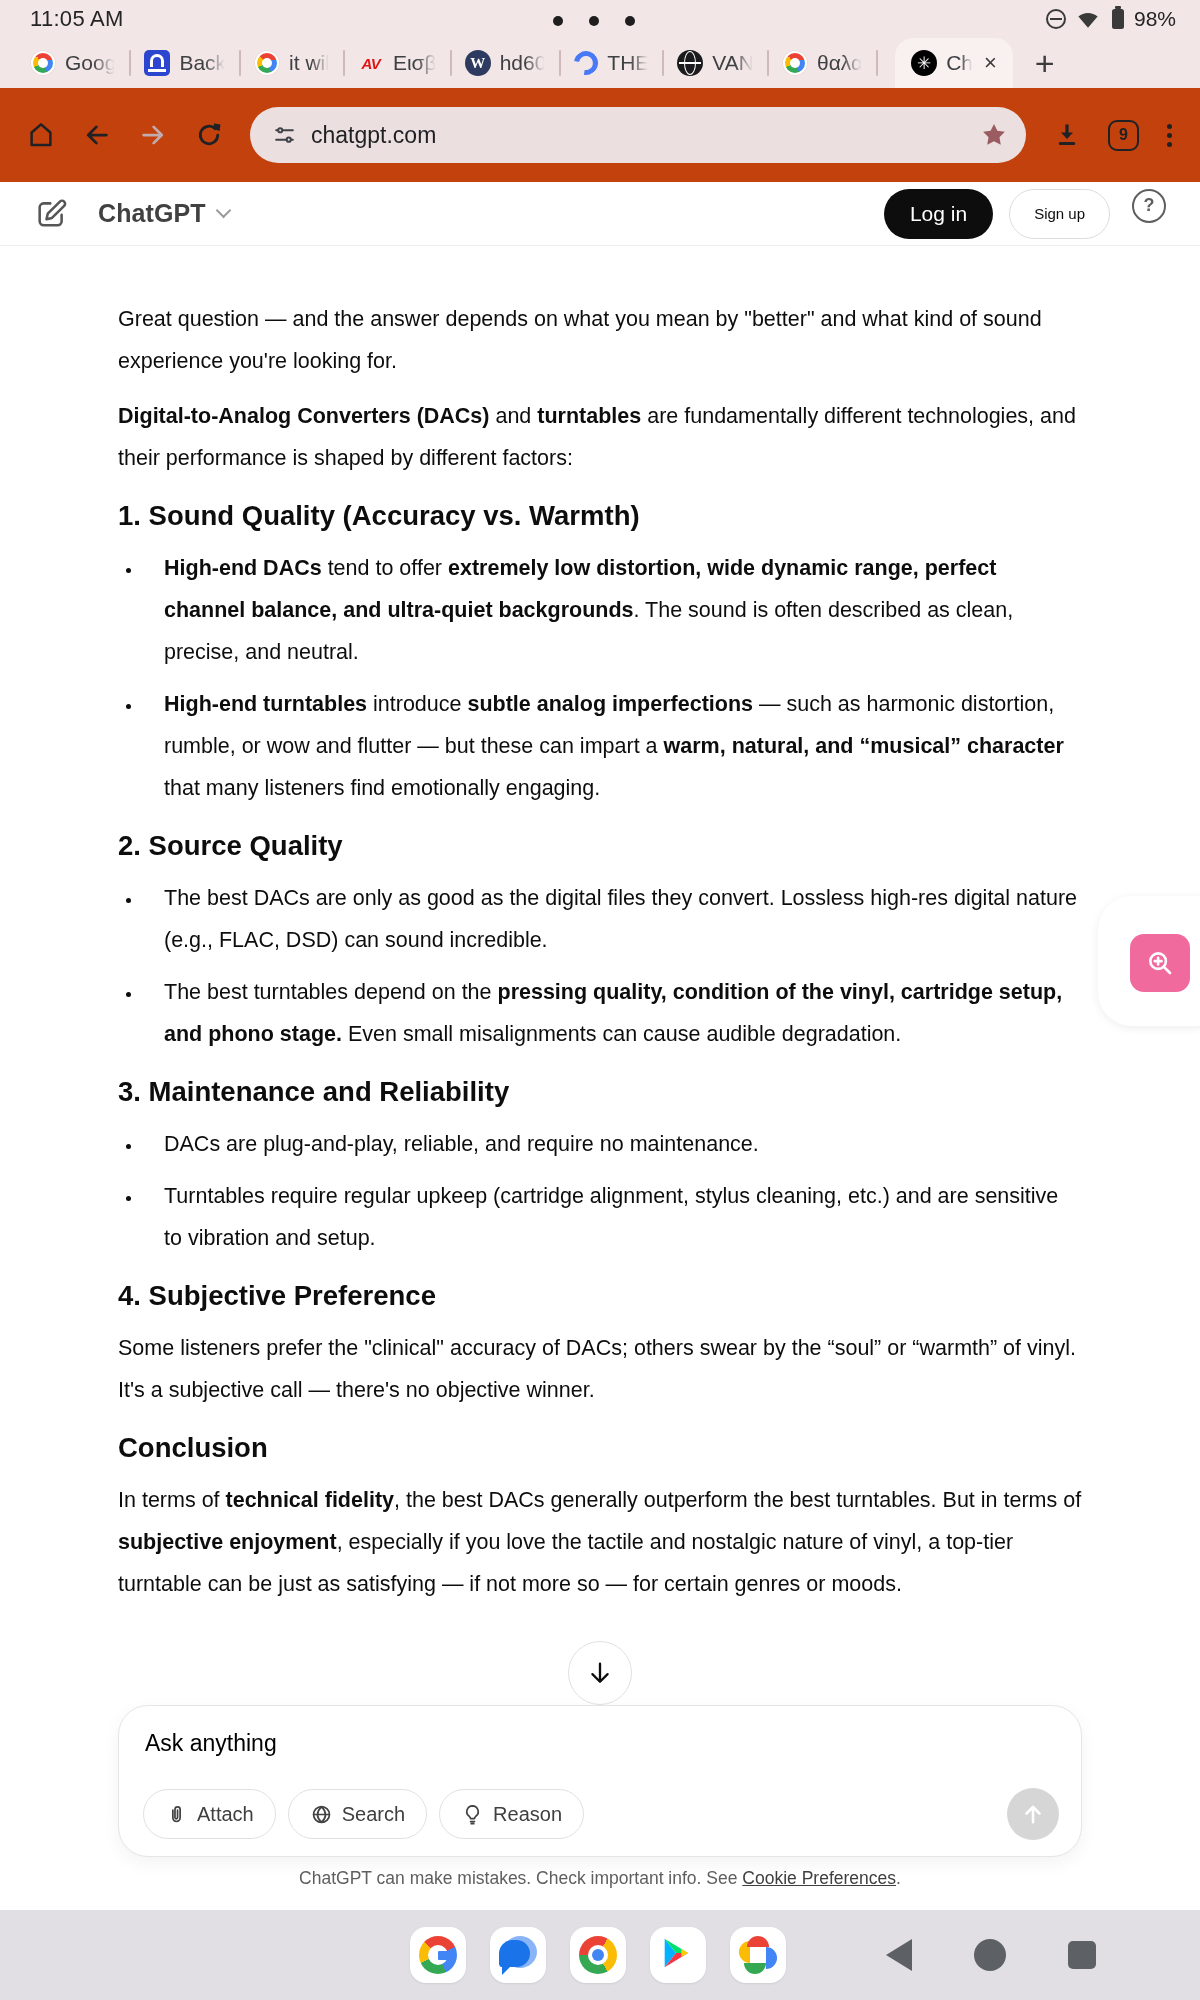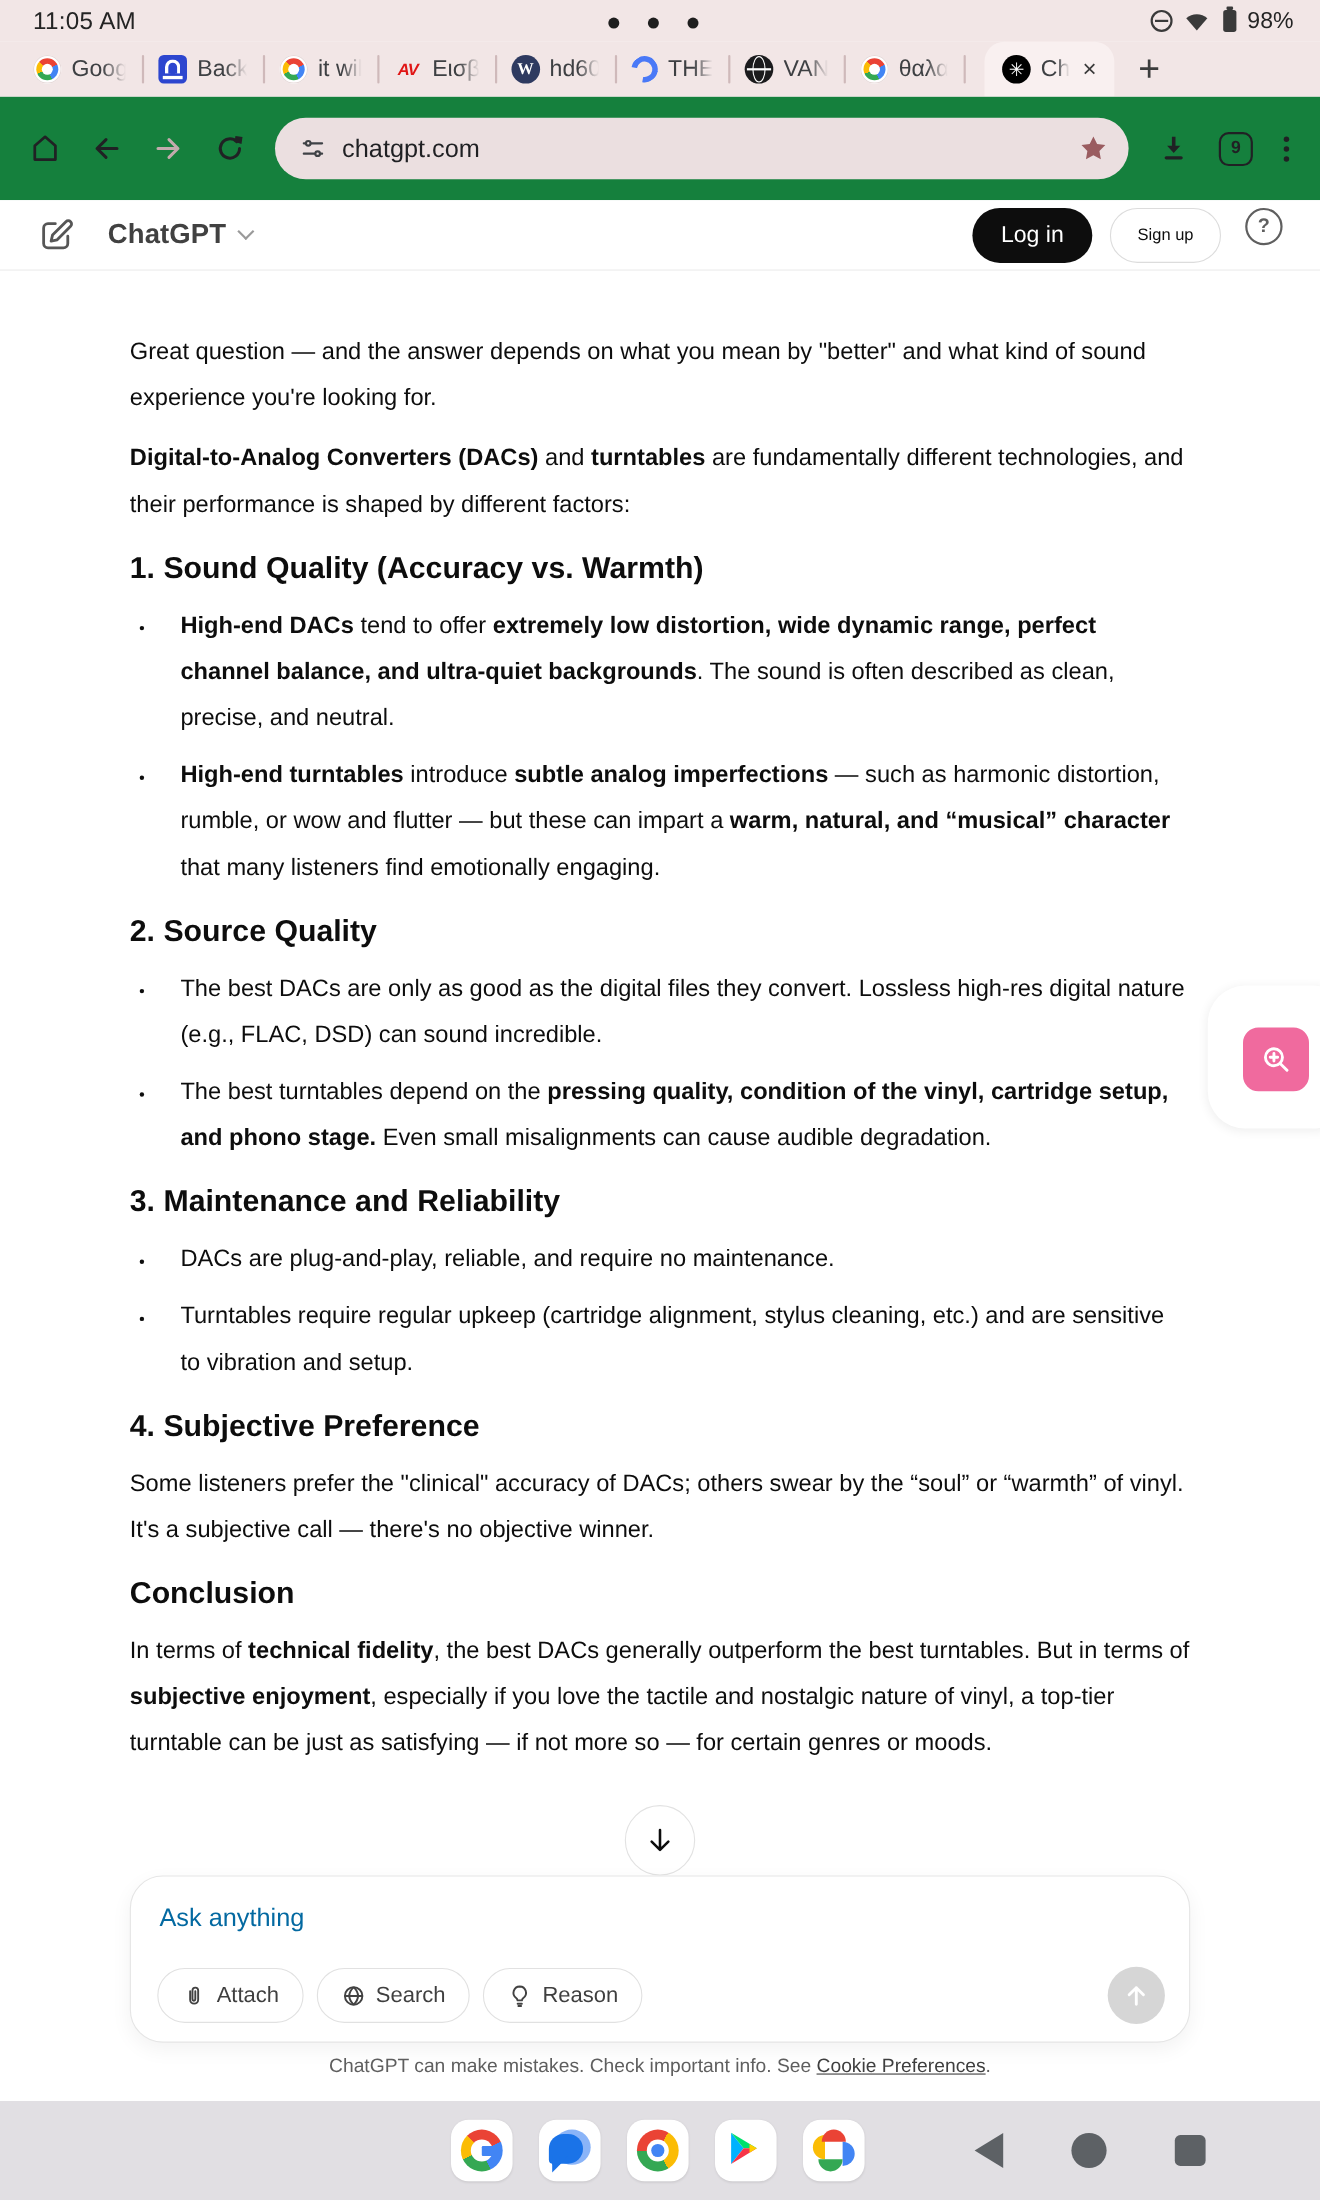--- a/index.html
+++ b/index.html
@@ -42,21 +42,21 @@
   .fav-globe{background:#1b1b1d;border-radius:50%}
   .fav-globe::before{content:"";position:absolute;inset:1px 7px;border:1.5px solid #fff;border-radius:50%}
   .fav-globe::after{content:"";position:absolute;left:2px;right:2px;top:50%;height:1.5px;margin-top:-.7px;background:#fff}
   .fav-chatgpt{background:#000;color:#fff;font-size:17px;line-height:1}
   .tab-active{background:#f9f0f0;border-radius:18px 18px 0 0;height:50px;padding:0 14px 0 16px;
     display:flex;align-items:center;gap:9px;margin-left:8px}
   .tab-close{font-size:22px;color:#3c3c3c;line-height:1;padding:0 2px}
   .new-tab{font-size:34px;font-weight:300;color:#3c3c3c;margin-left:22px;line-height:1}
 
   
-  #toolbar{position:absolute;left:0;top:88px;right:0;height:94px;background:#15803d;
+  #toolbar{position:absolute;left:0;top:88px;right:0;height:94px;background:#c2410c;
     display:flex;align-items:center;padding:0 26px;gap:26px}
   #toolbar svg.tbicon{width:30px;height:30px;flex:0 0 auto}
   .omnibox{flex:1;height:56px;background:#ebdfe0;border-radius:28px;display:flex;align-items:center;
     padding:0 18px 0 22px;gap:14px;min-width:0}
   .omnibox .url{font-size:23px;color:#1f2023;flex:1}
   .tab-counter{width:31px;height:31px;border:2.6px solid #202124;border-radius:9px;display:flex;
     align-items:center;justify-content:center;font-size:16px;font-weight:700;color:#202124;flex:0 0 auto}
   .menu-dots{display:flex;flex-direction:column;gap:4px;padding:2px}
   .menu-dots i{width:5px;height:5px;border-radius:50%;background:#202124}
 
@@ -86,21 +86,21 @@
   .doc li::marker{font-size:15px;color:#0d0d0d}
   .doc .b{font-weight:700}
 
   
   #scroll-down{position:absolute;left:568px;top:1641px;width:64px;height:64px;border-radius:50%;
     background:#fff;border:1px solid #e2e2e2;display:flex;align-items:center;justify-content:center;z-index:5}
 
   
   #composer{position:absolute;left:118px;right:118px;top:1705px;height:152px;background:#fff;
     border:1px solid #e5e5e5;border-radius:30px;box-shadow:0 6px 18px rgba(0,0,0,.05);z-index:6;padding:24px 26px 18px}
-  .composer-placeholder{font-size:23px;color:#0369a1}
+  .composer-placeholder{font-size:23px;color:#000000}
   .composer-row{position:absolute;left:24px;right:22px;bottom:16px;display:flex;align-items:center;gap:12px}
   .chip{display:flex;align-items:center;gap:9px;height:50px;padding:0 21px;border:1px solid #e1e1e1;
     border-radius:25px;background:#fff;font-size:20px;font-weight:500;color:#3f3f3f;font-family:inherit}
   .chip svg{width:23px;height:23px}
   .send-btn{margin-left:auto;width:52px;height:52px;border-radius:50%;background:#d6d6d6;border:none;
     display:flex;align-items:center;justify-content:center}
 
   
   #page-footer{position:absolute;left:0;right:0;top:1868px;text-align:center;font-size:17.5px;color:#5f5f5f;z-index:4}
   #page-footer .cookie-link{color:#3f3f3f;text-decoration:underline}

